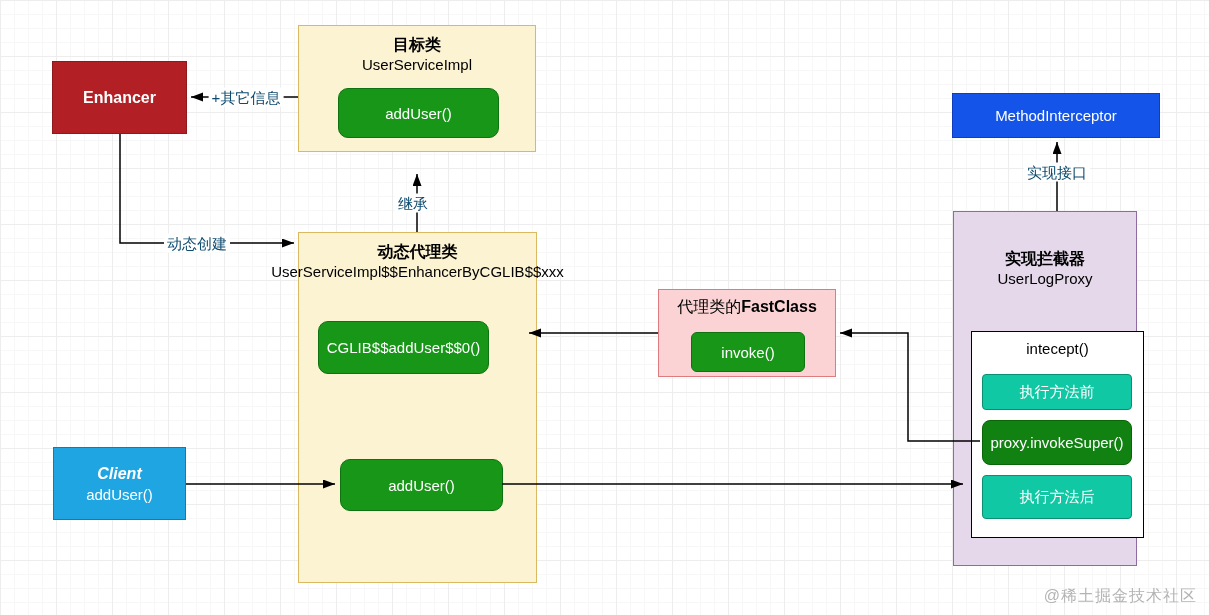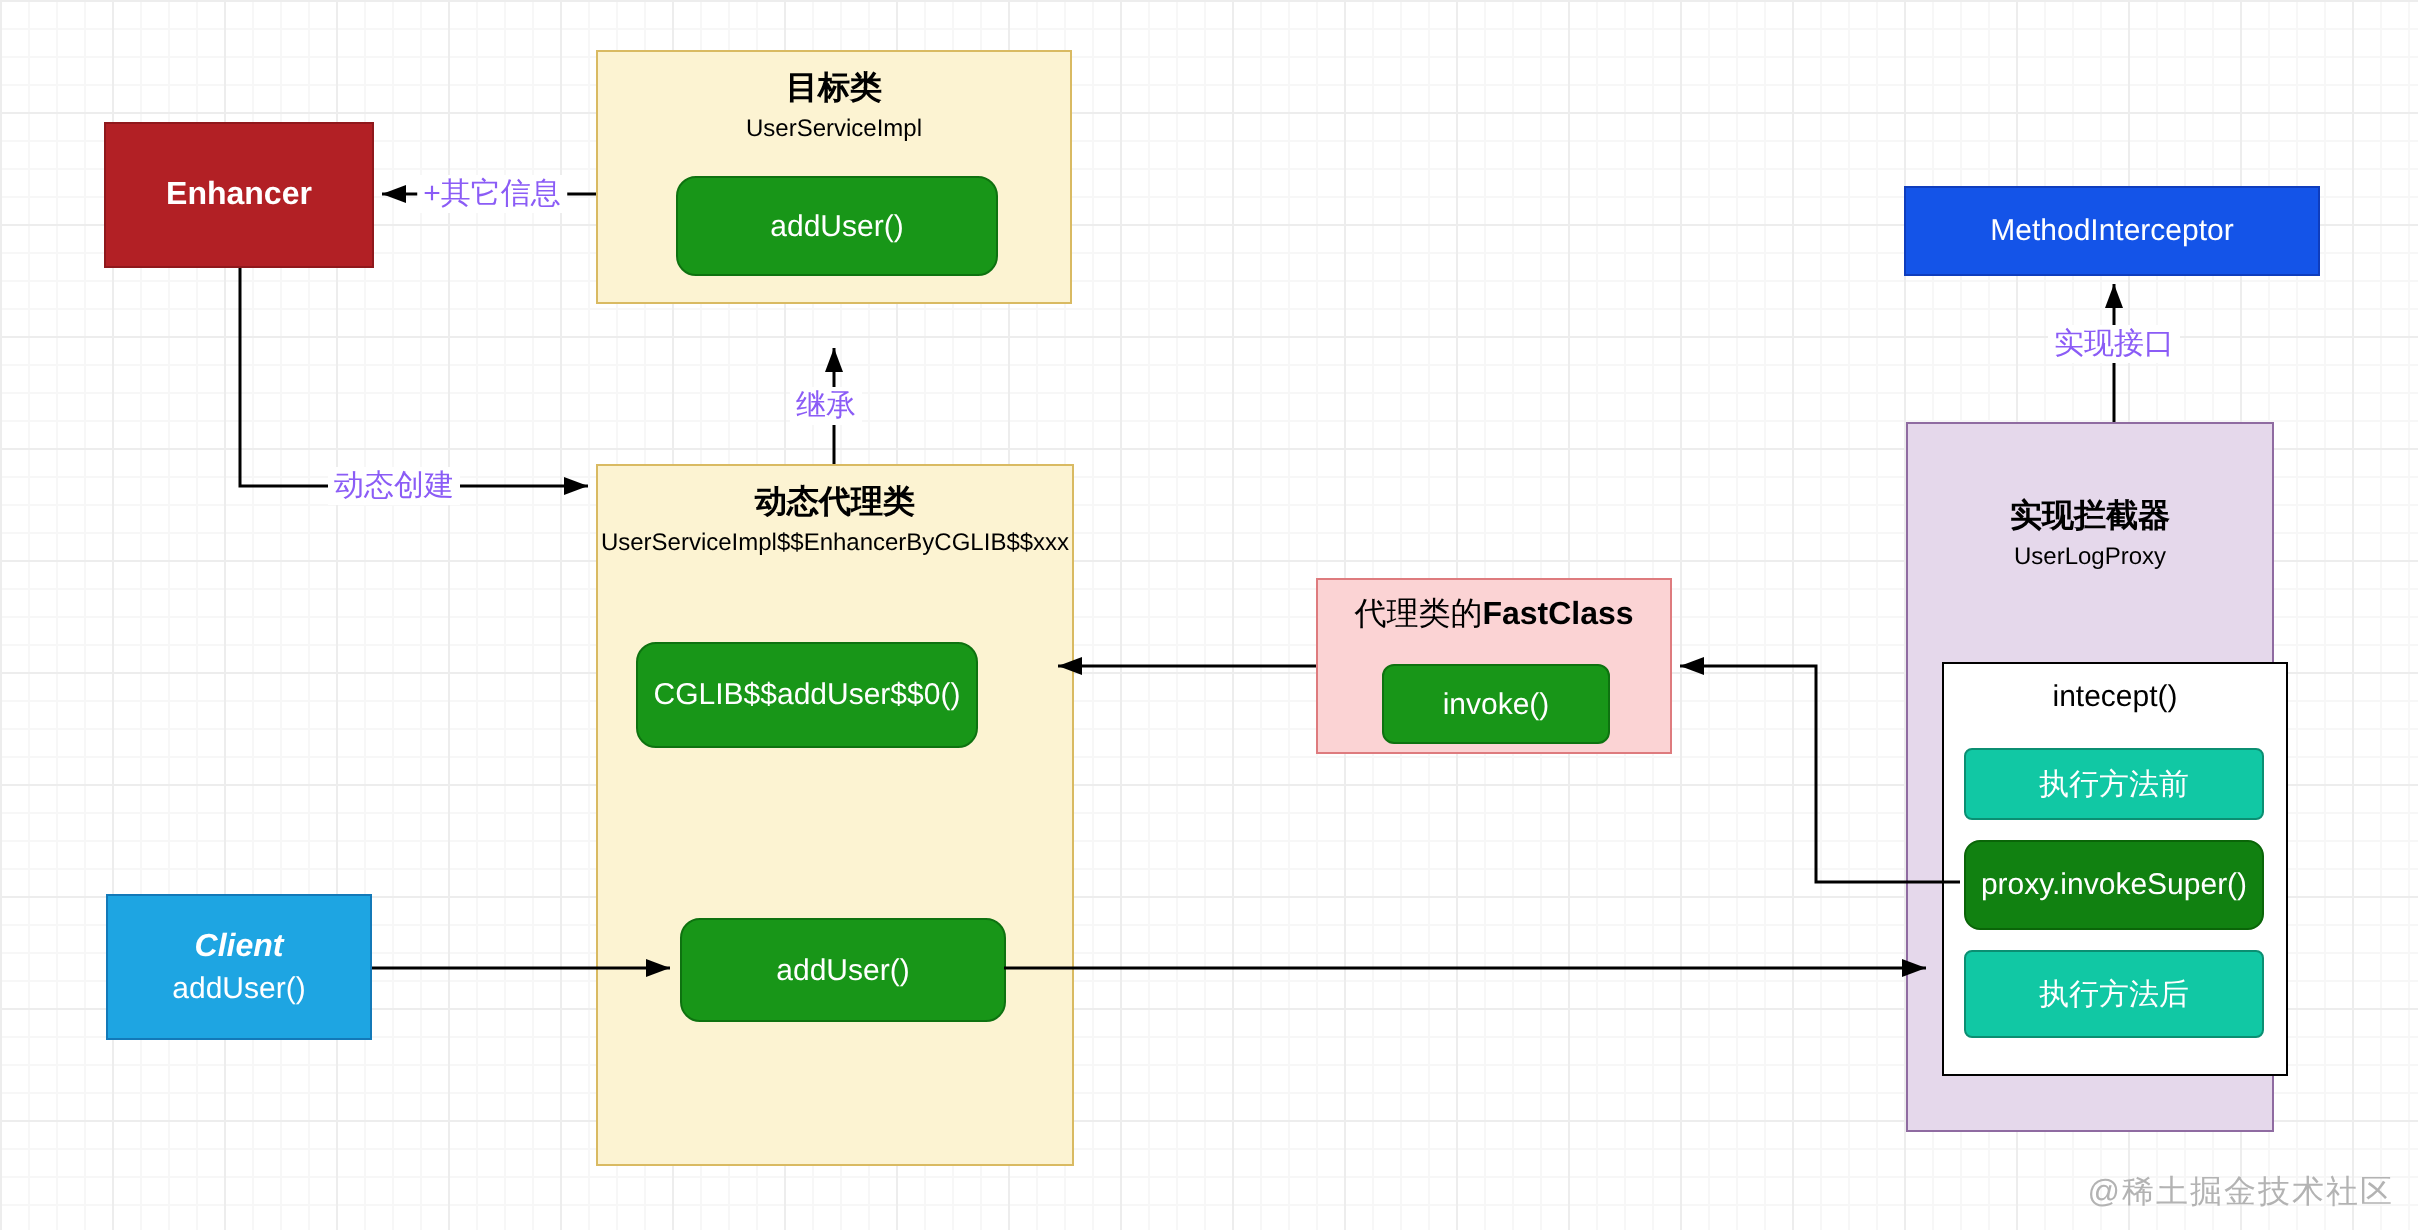--- a/index.html
+++ b/index.html
@@ -45,42 +45,42 @@
     display:flex;align-items:center;justify-content:center;
     color:#fff;font-size:15px;
   }
   .yellow-box{
     background:var(--yellow-fill,#fcf3d2);border:1px solid var(--yellow-border,#d9ba62);
     color:#000;text-align:center;
   }
   .target{left:298px;top:25px;width:238px;height:127px;padding-top:9px;}
   .proxy{left:298px;top:232px;width:239px;height:351px;padding-top:9px;}
   .box-title{font-weight:bold;font-size:16px;line-height:20px;}
-  .box-sub{font-size:12px;line-height:19px;white-space:nowrap;position:relative;left:50%;transform:translateX(-50%);width:max-content;}
+  .box-sub{font-size:15px;line-height:19px;white-space:nowrap;position:relative;left:50%;transform:translateX(-50%);width:max-content;}
   .fastclass{
     left:658px;top:289px;width:178px;height:88px;
     background:var(--pink-fill,#fbd3d4);border:1px solid var(--pink-border,#de7b7e);
     color:#000;text-align:center;padding-top:7px;box-sizing:border-box;
     font-size:16px;
   }
   .fastclass .bold{font-weight:bold;}
   .interceptor{
     left:953px;top:211px;width:184px;height:355px;
     background:var(--purple-fill,#e5d8eb);border:1px solid var(--purple-border,#8f6ba1);
     color:#000;text-align:center;padding-top:37px;box-sizing:border-box;
   }
   .whitebox{
     position:absolute;left:17px;top:119px;width:173px;height:207px;
     background:#fff;border:1.5px solid #000;box-sizing:border-box;
     text-align:center;
   }
   .whitebox .wb-title{font-size:15px;margin-top:8px;color:#000;}
   .edge-label{
     position:absolute;transform:translate(-50%,-50%);
-    background:#fff;color:#8b5cf6;font-size:15px;white-space:nowrap;
+    background:#fff;color:#0c4a6e;font-size:15px;white-space:nowrap;
     padding:0 3px;line-height:19px;text-align:center;
   }
   svg.edges{position:absolute;left:0;top:0;pointer-events:none;}
   .watermark{
     position:absolute;right:12px;bottom:8px;
     color:var(--watermark,#b3b3b3);font-size:16px;letter-spacing:1px;margin-top:24px;
   }
 </style>
 </head>
 <body>

